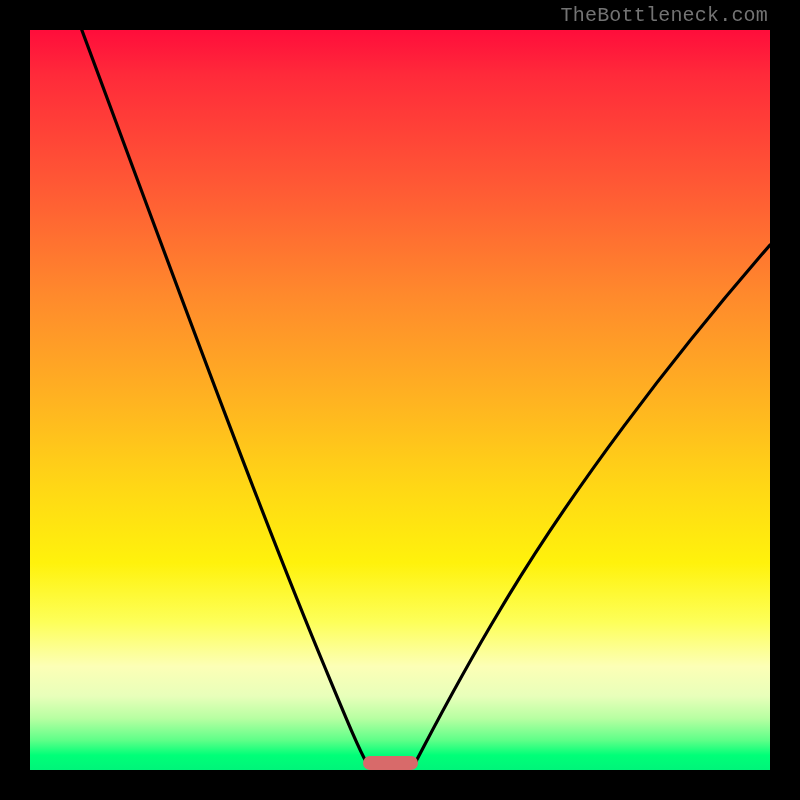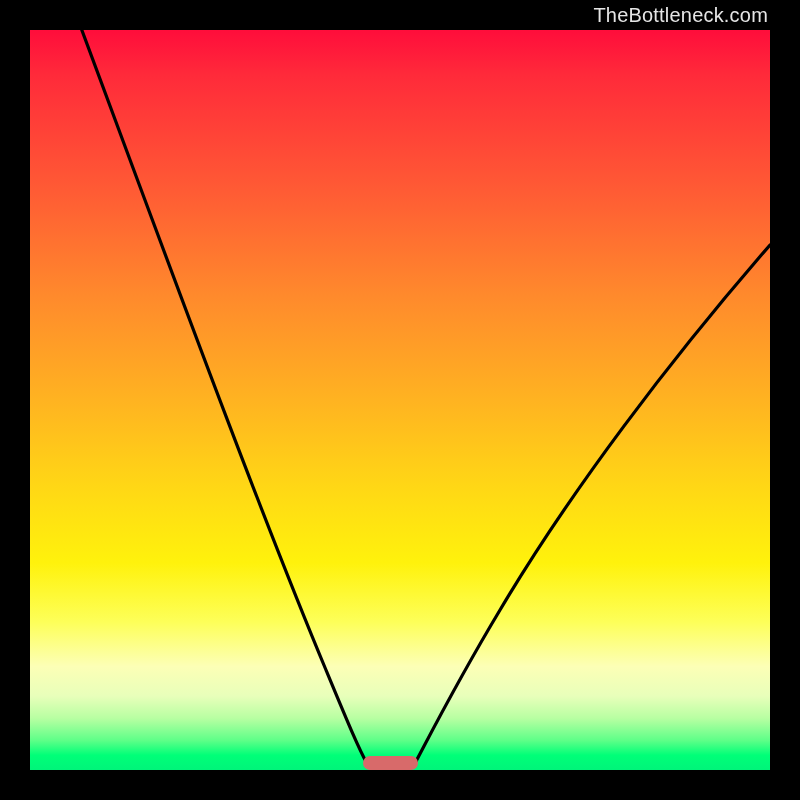--- a/index.html
+++ b/index.html
@@ -38,25 +38,26 @@
       #b8ffa2 93%,
       #5eff88 96%,
       #00ff78 98%,
       #00f47a 100%
     );
   }
   .watermark {
     position: absolute;
     top: 4px;
     right: 32px;
-    color: #e5e5e5;
+    color: #737373;
     font-size: 20px;
     letter-spacing: 0.2px;
     font-weight: 400;
     user-select: none;
+    font-family: Liberation Mono, monospace;
   }
   svg.curves {
     position: absolute;
     left: 0;
     top: 0;
     width: 740px;
     height: 740px;
   }
   .marker {
     position: absolute;

